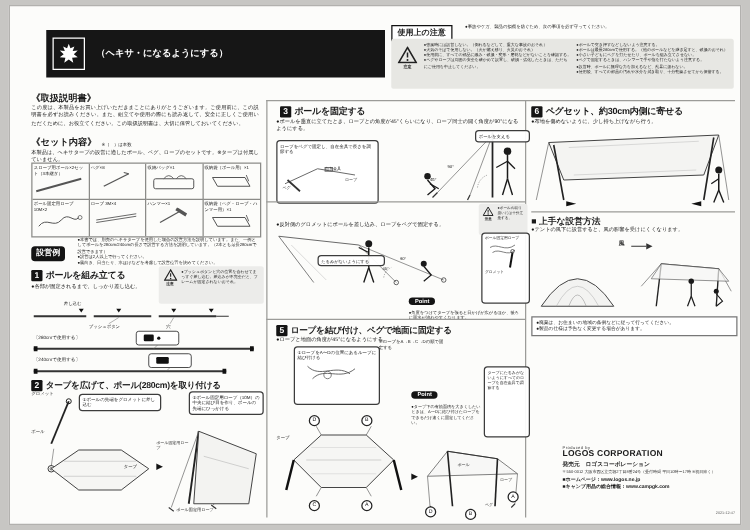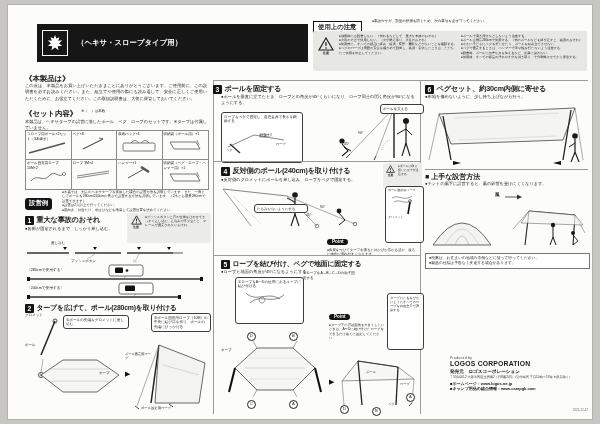--- a/index.html
+++ b/index.html
@@ -40,21 +40,21 @@
 <div class="page">
   <div class="sheet"></div>
 
   <div class="header-bar">
     <div class="leafbox">
       <svg width="18" height="18" viewBox="0 0 20 20">
         <path d="M10 1 L11.5 5 L15 3.5 L13.5 7.5 L18 7 L14.5 10.5 L18 13 L13 13.5 L14 18 L10 15 L6 18 L7 13.5 L2 13 L5.5 10.5 L2 7 L6.5 7.5 L5 3.5 L8.5 5 Z" fill="#fff"></path>
       </svg>
     </div>
     <div class="header-title">
-      <div>（ヘキサ・スロープタイプ用）</div>
+      <div>（ヘキサ・になるようにする）</div>
     </div>
   </div>
 
   <div class="abs" style="left:313px;top:15px">
     <span class="cau-label">使用上の注意</span>
   </div>
   <div class="abs tiny" style="left:372px;top:19px;width:214px">●事故やケガ、製品の損傷を防ぐため、次の事項を必ず守ってください。</div>
   <div class="graybox" style="left:313px;top:31px;width:274px;height:40px">
     <div class="abs" style="left:3px;top:6px;width:20px;text-align:center">
       <svg width="16" height="14" viewBox="0 0 16 14" style="margin:0 auto">
@@ -77,24 +77,24 @@
       <div class="tiny" style="font-size:3.2px">●ペグで固定するときは、ハンマーで手や指を打たないよう注意する。</div>
       <div class="tiny" style="font-size:3.2px">●設営時、ポールに無理な力を加えるなど、乱暴に扱わない。</div>
       <div class="tiny" style="font-size:3.2px">●使用後、すべての部品の汚れや水分を拭き取り、十分乾燥させてから保管する。</div>
     </div>
   </div>
 
   <div class="hline" style="left:213px;top:80px;width:375px"></div>
   <div class="vline" style="left:213px;top:80px;height:334px"></div>
   <div class="vline" style="left:420px;top:80px;height:334px"></div>
 
-  <div class="abs sec-head" style="left:25px;top:74px">《本製品は》</div>
+  <div class="abs sec-head" style="left:25px;top:74px">《取扱説明書》</div>
   <div class="abs small" style="left:25px;top:83px;width:182px">この度は、本製品をお買い上げいただきまことにありがとうございます。ご使用前に、この説明書を必ずお読みください。また、組立てや使用の際にも読み返して、安全に正しくご使用いただくために、お役立てください。この取扱説明書は、大切に保管しておいてください。</div>
 
-  <div class="abs" style="left:25px;top:109px;display:flex;align-items:flex-start;gap:4px">
+  <div class="abs" style="left:25px;top:109px;display:flex;align-items:flex-end;gap:4px">
     <span class="sec-head">《セット内容》</span>
     <span class="tiny">※（　）は本数</span>
   </div>
   <div class="abs small" style="left:25px;top:119px;width:182px">本製品は、ヘキサタープの設営に適したポール、ペグ、ロープのセットです。※タープは付属していません。</div>
 
   <div class="abs" style="left:25px;top:130px;width:182px;height:58px;display:grid;grid-template-columns:repeat(4,1fr);grid-template-rows:1fr 1fr;border:.6px solid #8b8b88">
     <div style="border-right:.5px solid #8b8b88;border-bottom:.5px solid #8b8b88;padding:1px;overflow:hidden">
       <div class="tiny">スロープ用ポール×2セット（3本継ぎ）</div>
       <svg width="40" height="14">
           <line x1="2" y1="12" x2="38" y2="2" stroke="#555" stroke-width="1.6"></line>
@@ -155,21 +155,21 @@
     <span class="badge-ex">設営例</span>
   </div>
   <div class="abs" style="left:62px;top:190px;width:145px">
     <div class="tiny" style="font-size:3.4px">●本書では、別売のヘキサタープを使用した場合の設営方法を説明しています。また、一例としてポールを280cm/240cmの長さで設営する方法を説明しています。（2本とも最長280cmで設営できます）</div>
     <div class="tiny" style="font-size:3.4px">●設営は2人以上で行ってください。</div>
     <div class="tiny" style="font-size:3.4px">●風向き、日当たり、水はけなどを考慮して設営位置を決めてください。</div>
   </div>
 
   <div class="abs step-head" style="left:25px;top:215px">
     <span class="stepnum">1</span>
-    <span class="steptitle">重大な事故のおそれ</span>
+    <span class="steptitle">ポールを組み立てる</span>
   </div>
   <div class="abs bullet" style="left:25px;top:226px;width:100px">●各部が固定されるまで、しっかり差し込む。</div>
   <div class="warn-mini" style="left:127px;top:213px;width:80px;height:26px">
     <div style="width:14px;text-align:center">
       <svg width="11" height="10" viewBox="0 0 16 14" style="margin:0 auto">
         <polygon points="8,1 15,13 1,13" fill="none" stroke="#222" stroke-width="1.3"></polygon>
         <line x1="8" y1="5" x2="8" y2="9" stroke="#222" stroke-width="1.3"></line>
           <circle cx="8" cy="11" r=".9" fill="#222"></circle>
       </svg>
       <div style="font-size:3px;font-weight:bold">注意</div>
@@ -234,21 +234,21 @@
     <div class="lbl" style="left:0;top:0">グロメット</div>
     <div class="callout" style="left:38px;top:2px;width:60px">①ポールの先端をグロメットに差し込む</div>
     <div class="lbl" style="left:0;top:30px">ポール</div>
     <div class="lbl" style="left:74px;top:58px">タープ</div>
     <div class="arrow-g" style="left:100px;top:57px">▶</div>
     <div class="callout" style="left:126px;top:0;width:54px">②ポール固定用ロープ（10M）の中央に結び目を作り、ポールの先端にひっかける</div>
     <div class="lbl" style="left:100px;top:40px;width:26px;font-size:3.2px">ポール固定用ロープ</div>
     <div class="lbl" style="left:116px;top:94px;font-size:3.3px">ポール固定用ロープ</div>
   </div>
 
-  <div class="abs step-head" style="left:213px;top:84px">
+  <div class="abs step-head" style="left:224px;top:84px">
     <span class="stepnum">3</span>
     <span class="steptitle">ポールを固定する</span>
   </div>
   <div class="abs bullet" style="left:221px;top:94px;width:194px">●ポールを垂直に立てたとき、ロープとの角度が45°くらいになり、ロープ同士の開く角度が90°になるようにする。</div>
   <div class="callout" style="left:221px;top:112px;width:76px;height:46px">
     <div>ロープをペグで固定し、自在金具で長さを調節する</div>
     <svg class="abs" style="left:2px;top:18px" width="70" height="24">
       <line x1="4" y1="16" x2="30" y2="4" stroke="#555" stroke-width=".7"></line>
       <line x1="30" y1="4" x2="60" y2="9" stroke="#555" stroke-width=".7"></line>
       <rect x="36" y="3" width="6" height="3" fill="none" stroke="#555" stroke-width=".6"></rect>
@@ -275,24 +275,20 @@
       <line x1="104" y1="25" x2="110" y2="31" stroke="#1a1a1a" stroke-width="1"></line>
       <line x1="104" y1="39" x2="100" y2="52" stroke="#1a1a1a" stroke-width="1.1"></line>
       <line x1="104" y1="39" x2="108" y2="52" stroke="#1a1a1a" stroke-width="1.1"></line>
     </svg>
     <div class="lbl" style="left:42px;top:38px;font-size:3.4px">45°</div>
     <div class="lbl" style="left:56px;top:27px;font-size:3.4px">90°</div>
   </div>
   <div class="callout" style="left:380px;top:104px;width:38px;font-size:3.5px">ポールを支える</div>
 
   <div class="hline" style="left:213px;top:161px;width:207px"></div>
-  <div class="abs step-head" style="left:221px;top:166px">
-    <span class="stepnum">4</span>
-    <span class="steptitle">反対側のポール(240cm)を取り付ける</span>
-  </div>
   <div class="abs bullet" style="left:221px;top:177px;width:160px">●反対側のグロメットにポールを差し込み、ロープをペグで固定する。</div>
   <div class="warn-mini" style="left:383px;top:163px;width:35px;height:21px">
     <div style="width:11px;text-align:center">
       <svg width="9" height="8" viewBox="0 0 16 14" style="margin:0 auto">
         <polygon points="8,1 15,13 1,13" fill="none" stroke="#222" stroke-width="1.4"></polygon>
         <line x1="8" y1="5" x2="8" y2="9" stroke="#222" stroke-width="1.4"></line>
           <circle cx="8" cy="11" r="1" fill="#222"></circle>
       </svg>
       <div style="font-size:2.8px;font-weight:bold">注意</div>
     </div>

